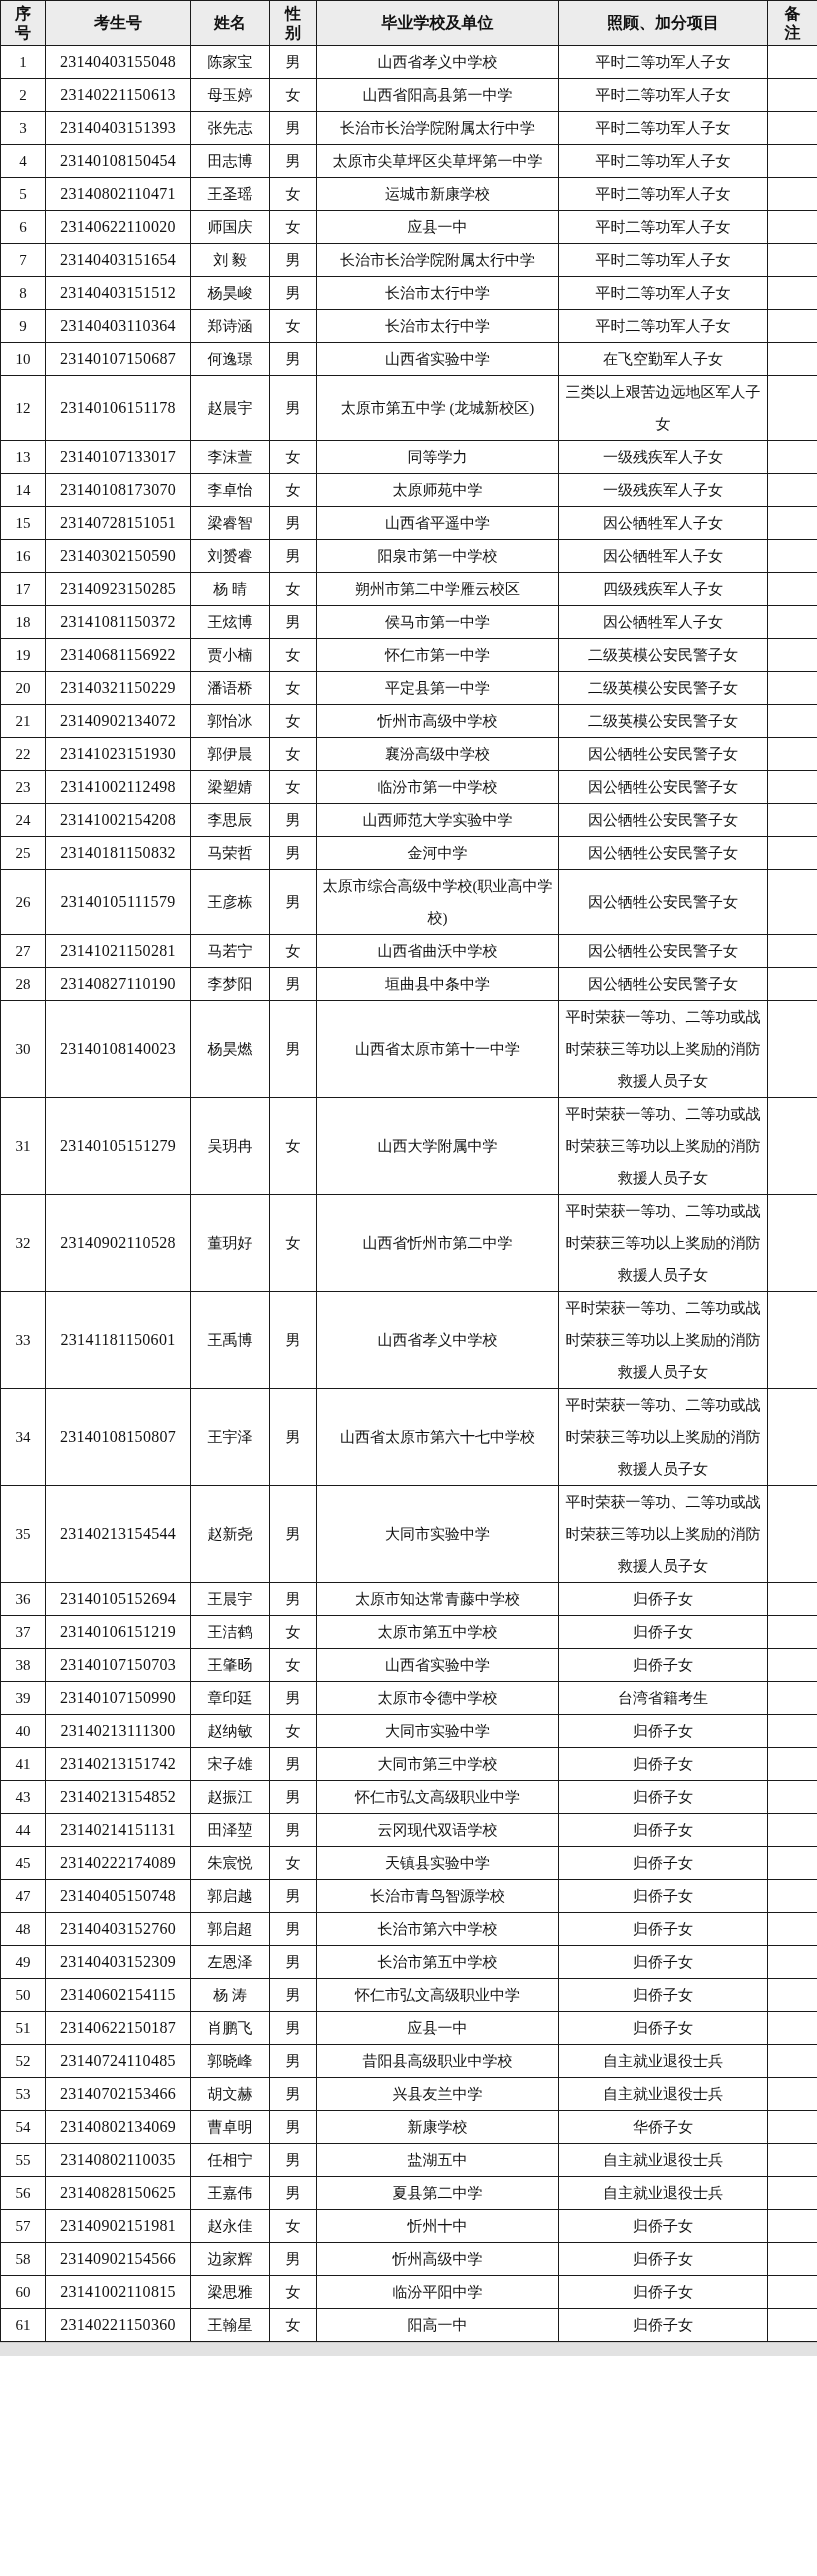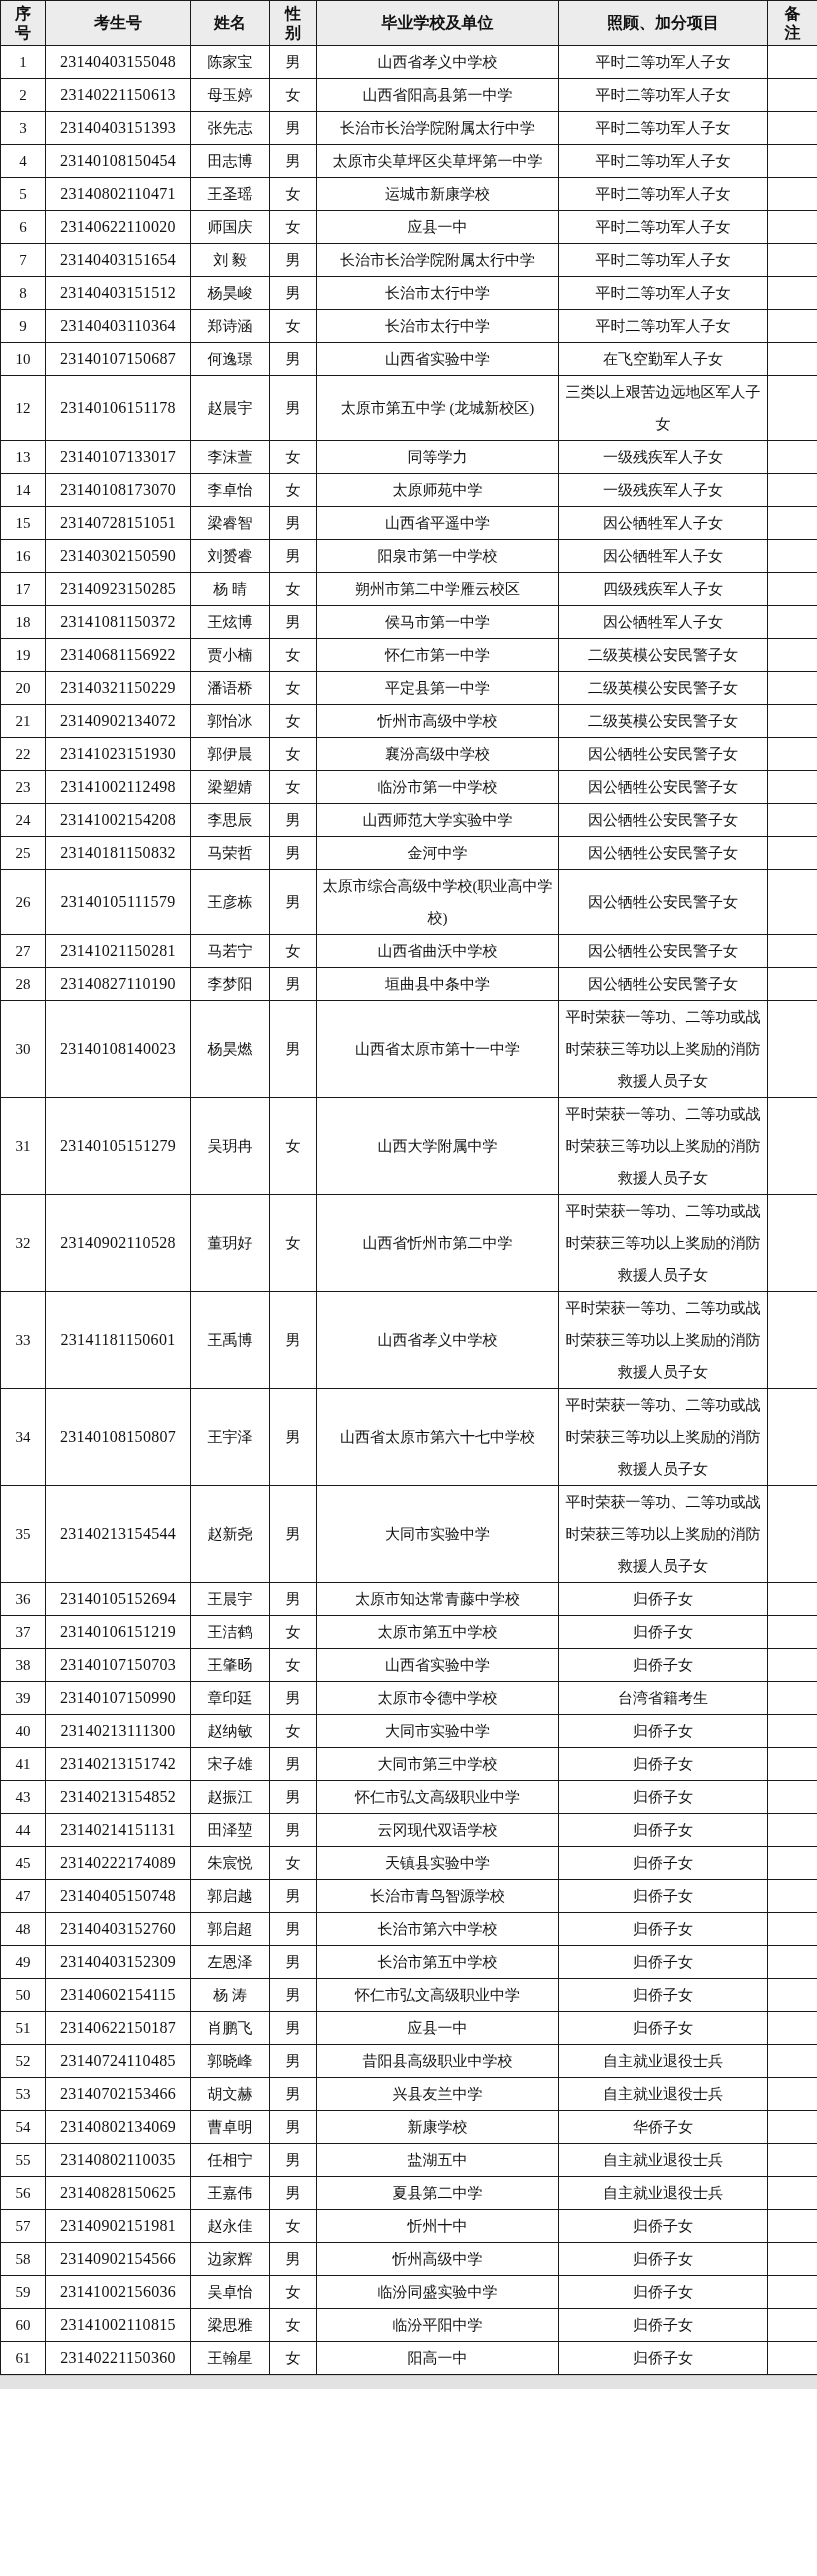--- a/index.html
+++ b/index.html
@@ -560,29 +560,20 @@
         <tr>
           <td class="c0">58</td>
           <td class="c1">23140902154566</td>
           <td class="c2">边家辉</td>
           <td class="c3">男</td>
           <td class="c4">忻州高级中学</td>
           <td class="c5">归侨子女</td>
           <td class="c6"></td>
         </tr>
         <tr>
-          <td class="c0">59</td>
-          <td class="c1">23141002156036</td>
-          <td class="c2">吴卓怡</td>
-          <td class="c3">女</td>
-          <td class="c4">临汾同盛实验中学</td>
-          <td class="c5">归侨子女</td>
-          <td class="c6"></td>
-        </tr>
-        <tr>
           <td class="c0">60</td>
           <td class="c1">23141002110815</td>
           <td class="c2">梁思雅</td>
           <td class="c3">女</td>
           <td class="c4">临汾平阳中学</td>
           <td class="c5">归侨子女</td>
           <td class="c6"></td>
         </tr>
         <tr>
           <td class="c0">61</td>

